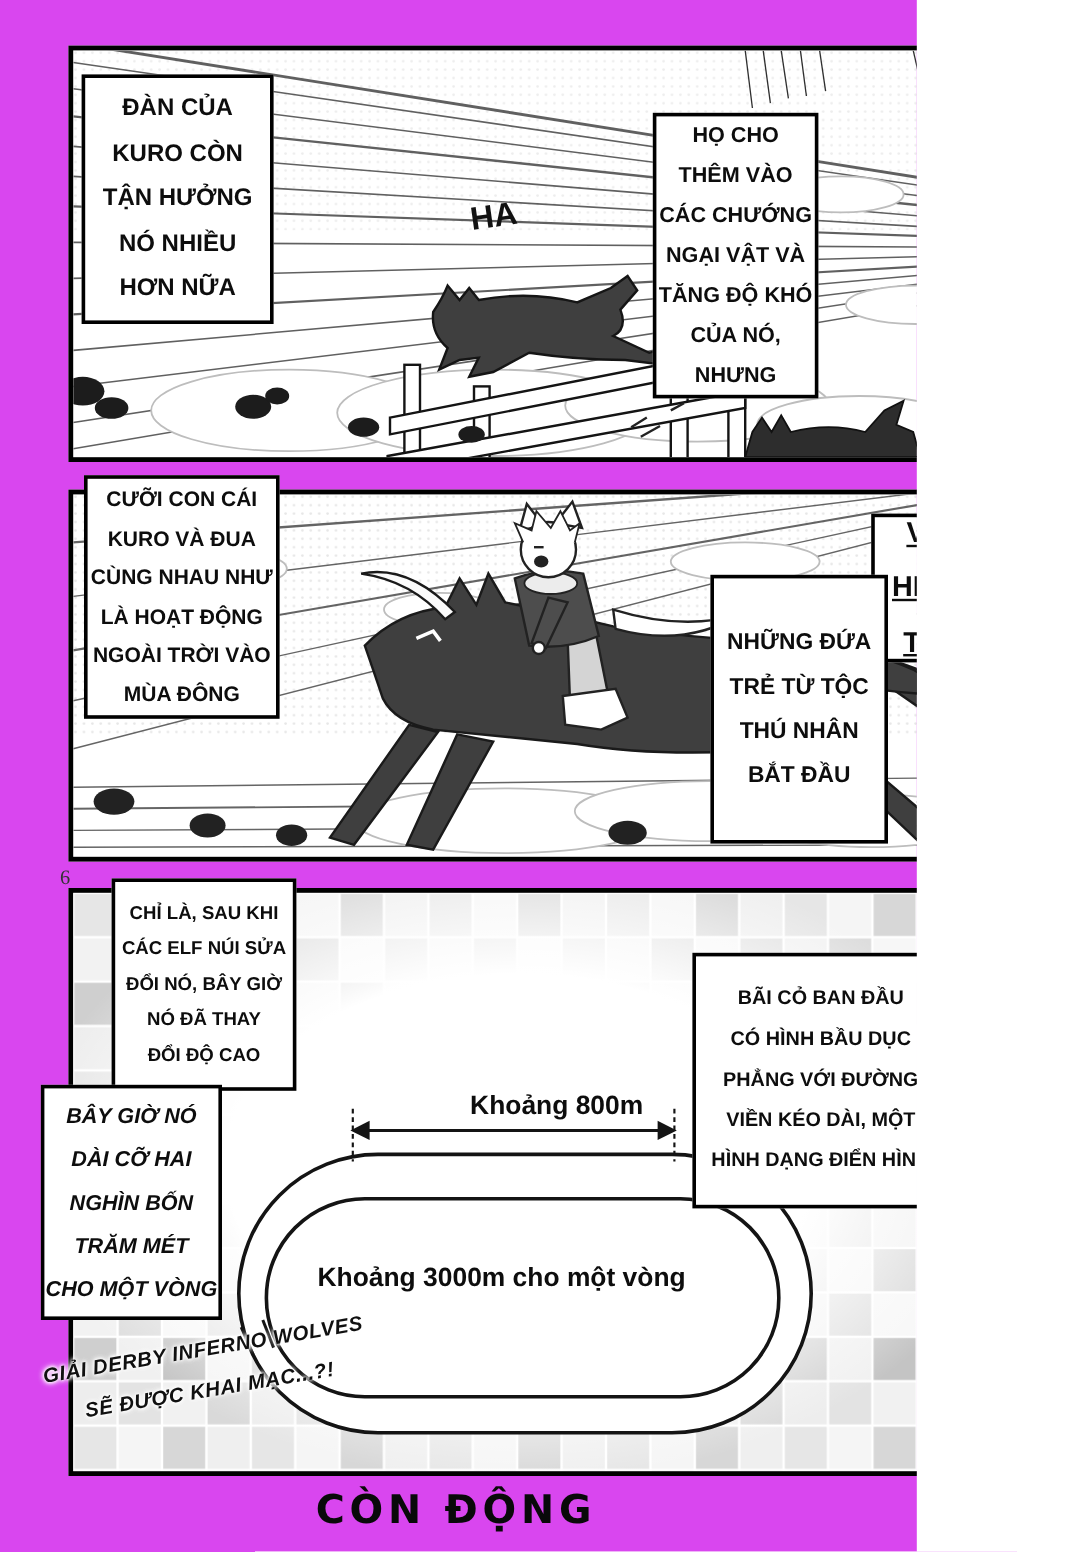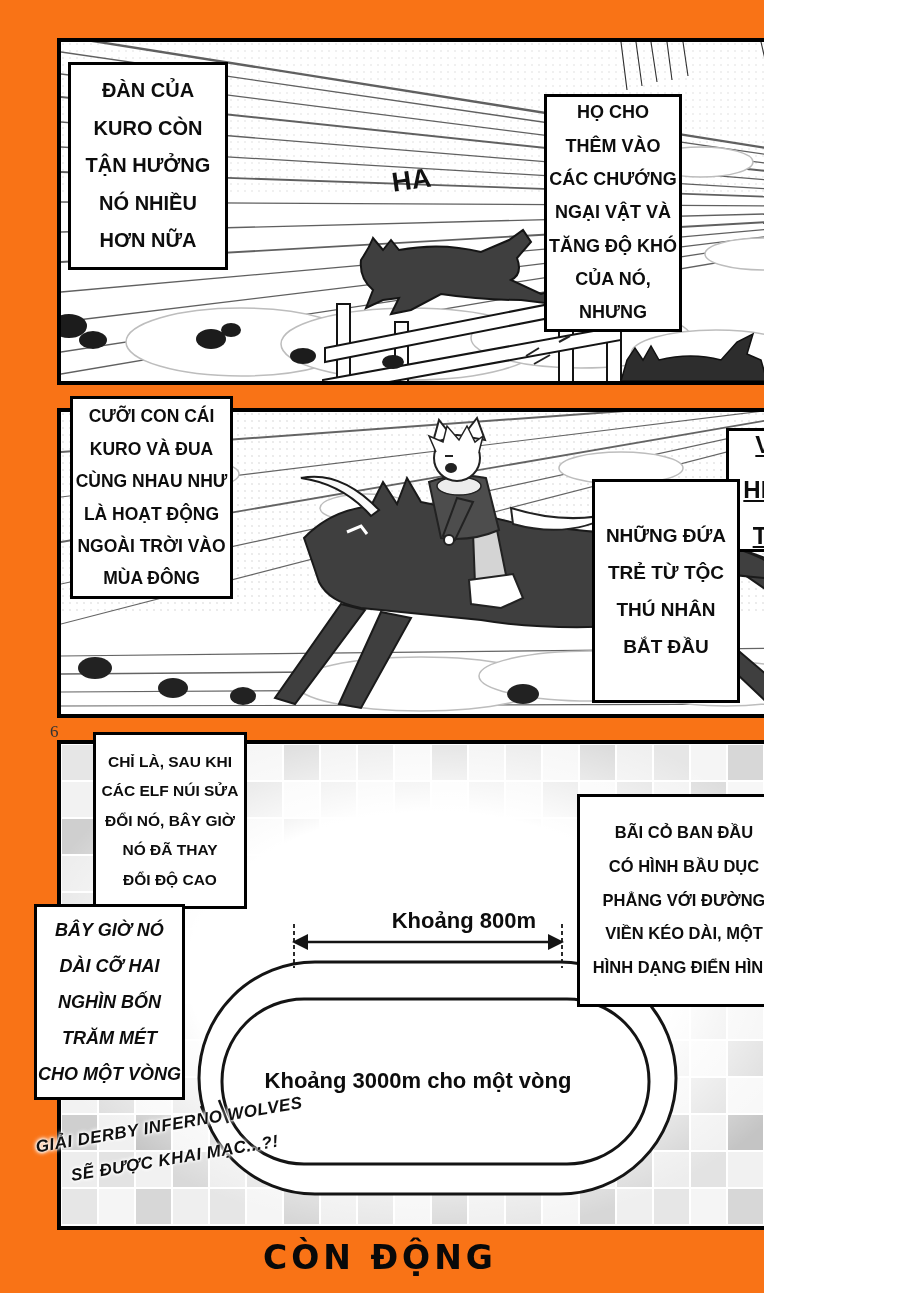--- a/index.html
+++ b/index.html
@@ -1,16 +1,16 @@
 <!DOCTYPE html>
 <html><head>
 <meta charset="utf-8">
 <style>
   html,body{margin:0;padding:0;background:#ffffff;}
-  .page{position:relative;width:764px;height:1293px;background:#f97316;overflow:hidden;
+  .page{position:relative;width:764px;height:1293px;background:#d946ef;overflow:hidden;
         font-family:"Liberation Sans",sans-serif;color:#111;}
   .panel{position:absolute;background:#fff;border:4px solid #000;box-sizing:border-box;overflow:hidden;}
   .panel svg{position:absolute;left:0;top:0;}
   .caption{position:absolute;background:#fff;border:3px solid #000;box-sizing:border-box;
            display:flex;align-items:center;justify-content:center;text-align:center;
            font-weight:bold;color:#0d0d0d;white-space:pre-line;overflow:hidden;z-index:5;}
   .sfx{position:absolute;font-weight:bold;color:#111;z-index:4;}
   .freelabel{position:absolute;font-weight:bold;color:#0d0d0d;text-align:center;z-index:6;}
   .handwritten{position:absolute;z-index:6;font-weight:bold;font-style:italic;
                text-align:center;color:#101010;line-height:2.0;letter-spacing:.5px;
@@ -244,21 +244,21 @@
 NGHÌN BỐN
 TRĂM MÉT
 CHO MỘT VÒNG</div>
   <div class="caption" style="left:577px;top:794px;width:214px;height:213px;font-size:16.5px;line-height:2.05;">BÃI CỎ BAN ĐẦU
 CÓ HÌNH BẦU DỤC
 PHẲNG VỚI ĐƯỜNG
 VIỀN KÉO DÀI, MỘT
 HÌNH DẠNG ĐIỂN HÌNH</div>
 
   <div class="freelabel" style="left:312px;top:908px;width:224px;font-size:22px;text-align:right;">Khoảng 800m</div>
-  <div class="freelabel" style="left:252px;top:1052px;width:332px;font-size:22px;margin-top:16px;">Khoảng 3000m cho một vòng</div>
+  <div class="freelabel" style="left:252px;top:1052px;width:332px;font-size:22px;">Khoảng 3000m cho một vòng</div>
 
   <div class="handwritten" style="left:24px;top:1108px;width:296px;font-size:17px;transform:rotate(-9.5deg);">
     <div>GIẢI DERBY INFERNO WOLVES</div>
     <div>SẼ ĐƯỢC KHAI MẠC...?!</div>
   </div>
 
   <div class="pagenum" style="left:50px;top:722px;font-size:17px;">6</div>
   <div class="footer" style="left:250px;top:1238px;width:260px;text-align:center;font-size:33px;">CÒN ĐỘNG</div>
 
 </div>

